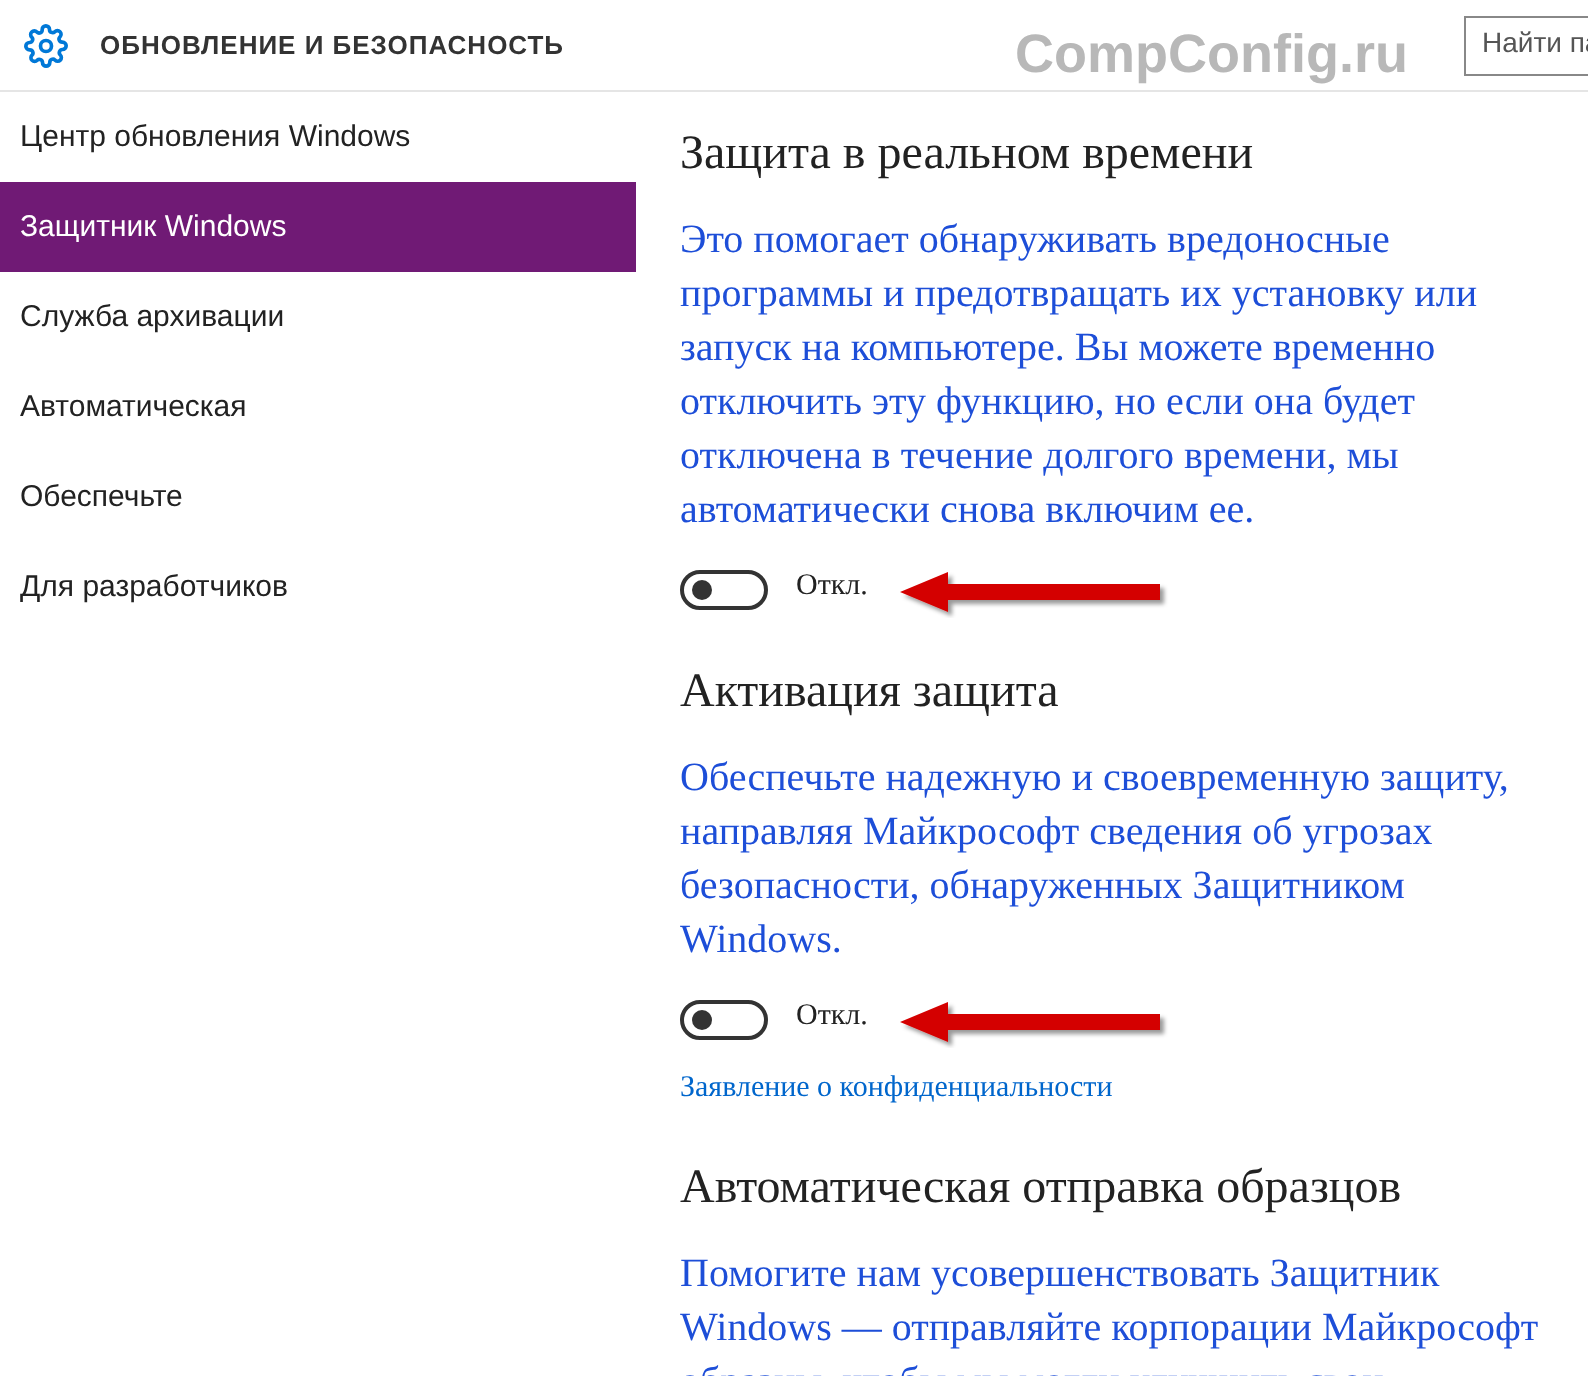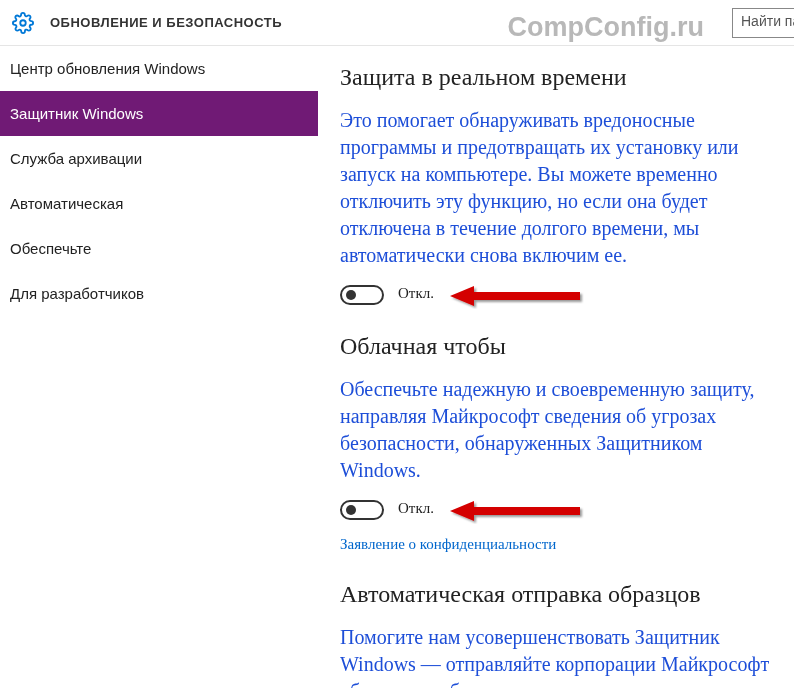--- a/index.html
+++ b/index.html
@@ -177,21 +177,21 @@
               </filter>
             </defs>
           <g filter="url(#s1)">
               <polygon points="0,13 24,3 24,9 130,9 130,17 24,17 24,23" fill="#d40000"></polygon>
             </g>
         </svg>
       </div>
     </div>
 
     <div class="section">
-      <h2 class="section-title">Облачная чтобы</h2>
+      <h2 class="section-title">Активация защита</h2>
       <p class="section-desc">Обеспечьте надежную и своевременную защиту, направляя Майкрософт сведения об угрозах безопасности, обнаруженных Защитником Windows.</p>
       <div class="toggle-row">
         <div class="toggle">
             <div class="toggle-knob"></div>
           </div>
         <span class="toggle-label">Откл.</span>
         <svg class="arrow" width="140" height="26" viewBox="0 0 140 26">
           <defs>
               <filter id="s2" x="-10%" y="-10%" width="130%" height="160%">
                 <feDropShadow dx="2" dy="2" stdDeviation="1" flood-opacity="0.4"></feDropShadow>

